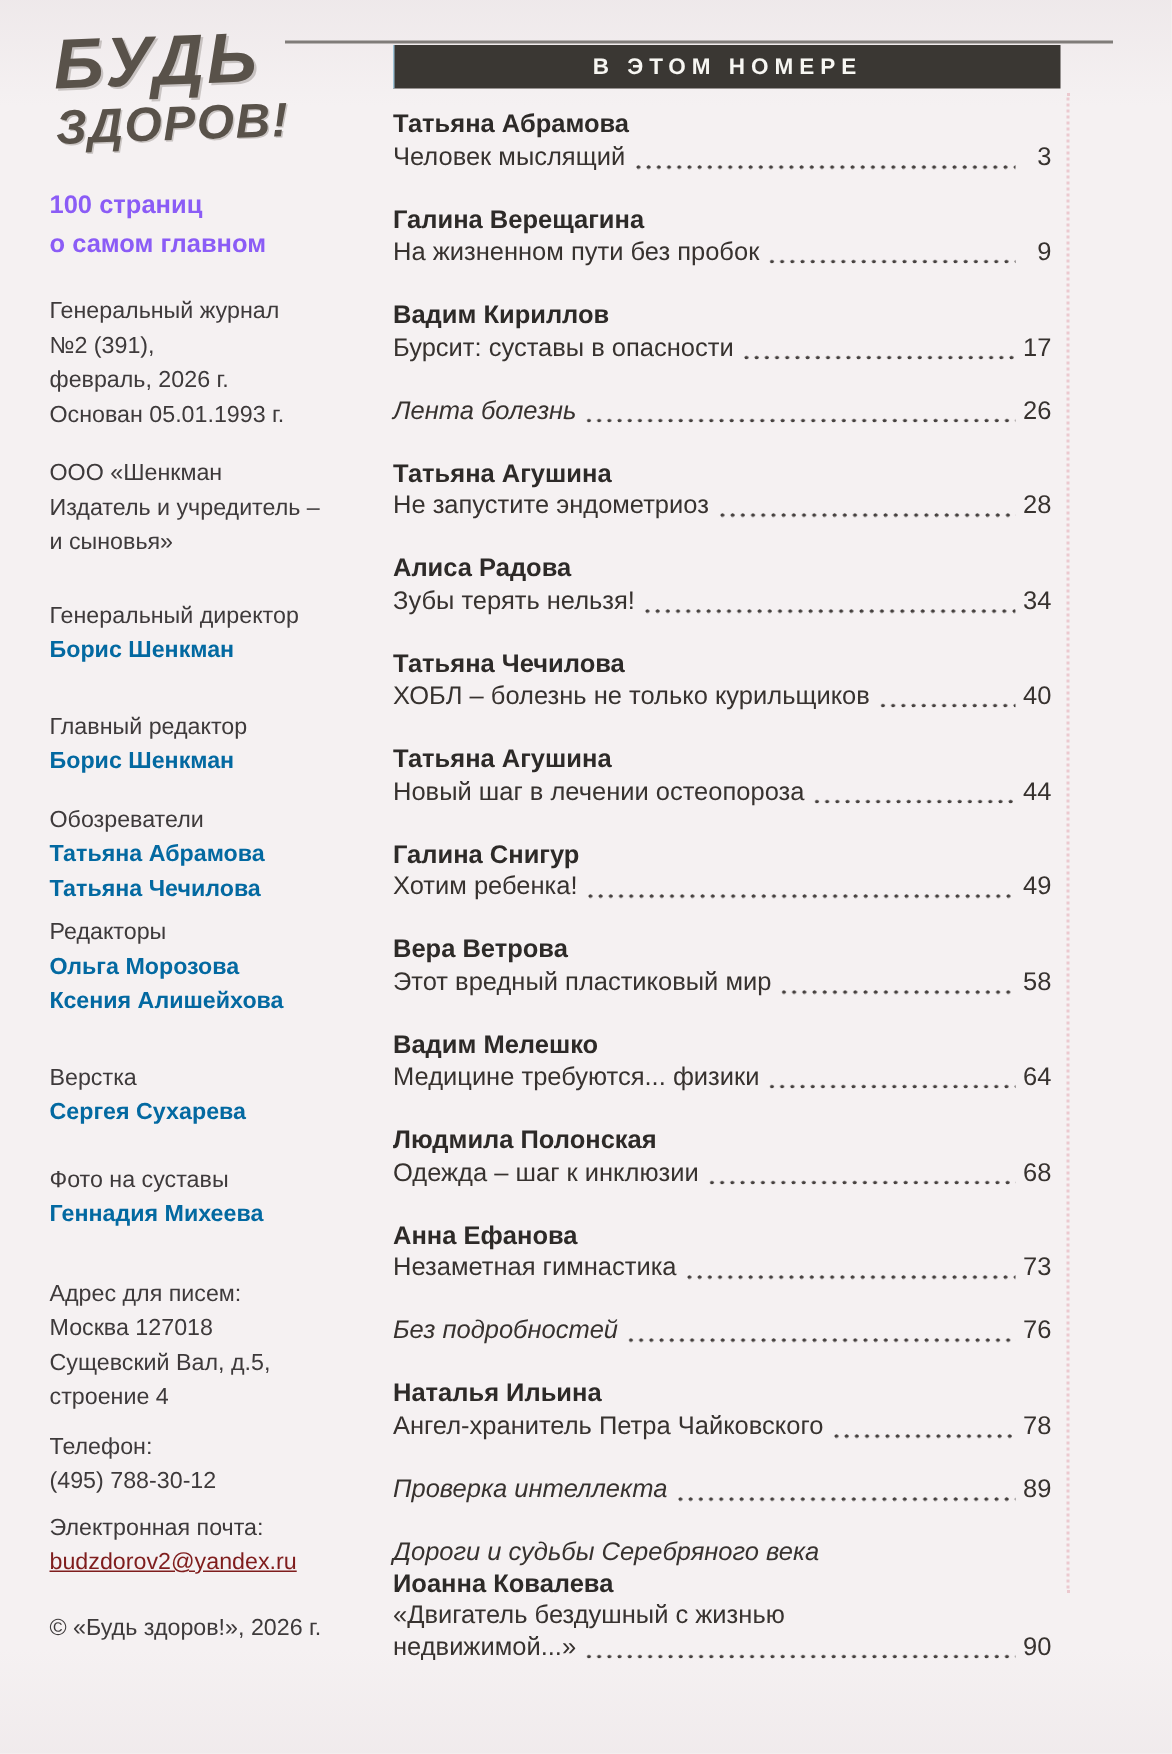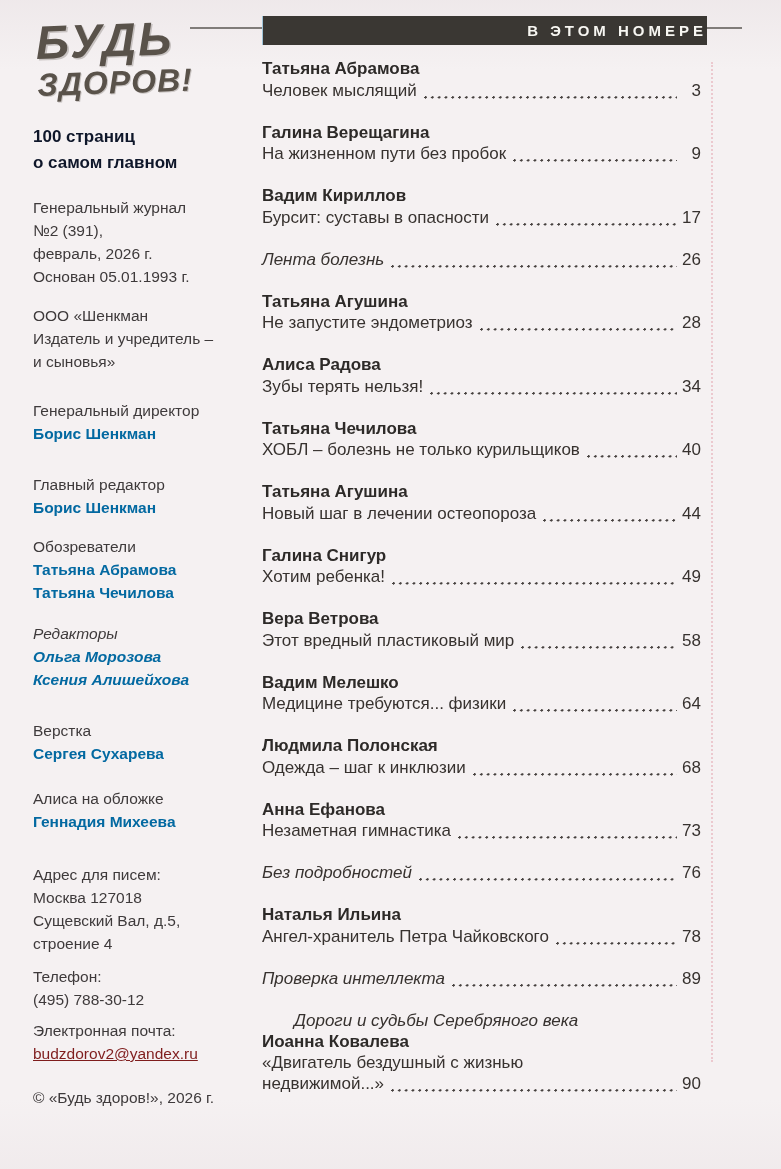--- a/index.html
+++ b/index.html
@@ -38,53 +38,53 @@
   .logo-line1{
     font-style:italic; font-weight:900; font-size:47px; line-height:46px;
     letter-spacing:2px; color:#59524a;
     text-shadow:1.5px 1.5px 0 rgba(89,82,74,.28);
   }
   .logo-line2{
     font-style:italic; font-weight:900; font-size:32px; line-height:34px;
     letter-spacing:1px; color:#59524a; margin-top:2px;
     text-shadow:1px 1px 0 rgba(89,82,74,.28);
   }
-  .tagline{ margin-top:22px; font-weight:bold; font-size:17px; line-height:26px; color:#0f172a; }
+  .tagline{ margin-top:22px; font-weight:bold; font-size:17px; line-height:26px; color:#8b5cf6; }
   .group{ margin-top:16px; }
   .g-issue{ margin-top:20px; }
   .g-publisher{ margin-top:16px; }
   .g-dir{ margin-top:26px; }
   .g-chief{ margin-top:28px; }
   .g-obs{ margin-top:16px; }
-  .g-red{ margin-top:18px;font-style:italic; }
+  .g-red{ margin-top:6px; }
   .g-verstka{ margin-top:28px; }
   .g-photo{ margin-top:22px; }
   .g-addr{ margin-top:30px; }
   .g-phone{ margin-top:10px; }
   .g-mail{ margin-top:8px; }
   .g-copy{ margin-top:21px; }
   .bold{ font-weight:bold; color:#0369a1; }
   .email-link{ color:#7f1d1d; text-decoration:underline; }
 
   
   .main{
     position:absolute; left:262px; top:0; width:445px;
     color:#37322f;
   }
   .toc-header{
-    margin-top:16px; height:29px;
+    margin-top:30px; height:29px;
     background:#3a3733;
     border-left:1px solid #9fc4d8;
     color:#f7f6f2; font-weight:bold; font-size:15px; letter-spacing:4px;
-    display:flex; align-items:center; justify-content:flex-end;
+    display:flex; align-items:center; justify-content:center;
   }
   .entries{ margin-top:13px; font-size:17px; }
   .entry{ margin-bottom:20.5px; }
   .author{ font-weight:bold; line-height:21.5px; color:#2d2a28; }
-  .rubric{ font-style:italic; line-height:21.5px;margin-left:32px; }
+  .rubric{ font-style:italic; line-height:21.5px; }
   .tline{ display:flex; align-items:baseline; line-height:21.5px; }
   .tline.italic .title{ font-style:italic; }
   .title{ white-space:nowrap; }
   .leader{
     flex:1 1 auto; height:4px; margin:0 4px 2px 7px; align-self:flex-end;
     background-image:radial-gradient(circle at 1.6px 1.6px, #46413f 1.15px, transparent 1.5px);
     background-size:6.8px 3.4px; background-repeat:repeat-x; background-position:0 100%;
   }
   .num{ min-width:20px; text-align:right; margin-right:6px; }
 </style>
@@ -142,21 +142,21 @@
       <div class="bold">Ольга Морозова</div>
       <div class="bold">Ксения Алишейхова</div>
     </div>
 
     <div class="group g-verstka">
       <div>Верстка</div>
       <div class="bold">Сергея Сухарева</div>
     </div>
 
     <div class="group g-photo">
-      <div>Алиса на обложке</div>
+      <div>Фото на суставы</div>
       <div class="bold">Геннадия Михеева</div>
     </div>
 
     <div class="group g-addr">
       <div>Адрес для писем:</div>
       <div>Москва 127018</div>
       <div>Сущевский Вал, д.5,</div>
       <div>строение 4</div>
     </div>
 

